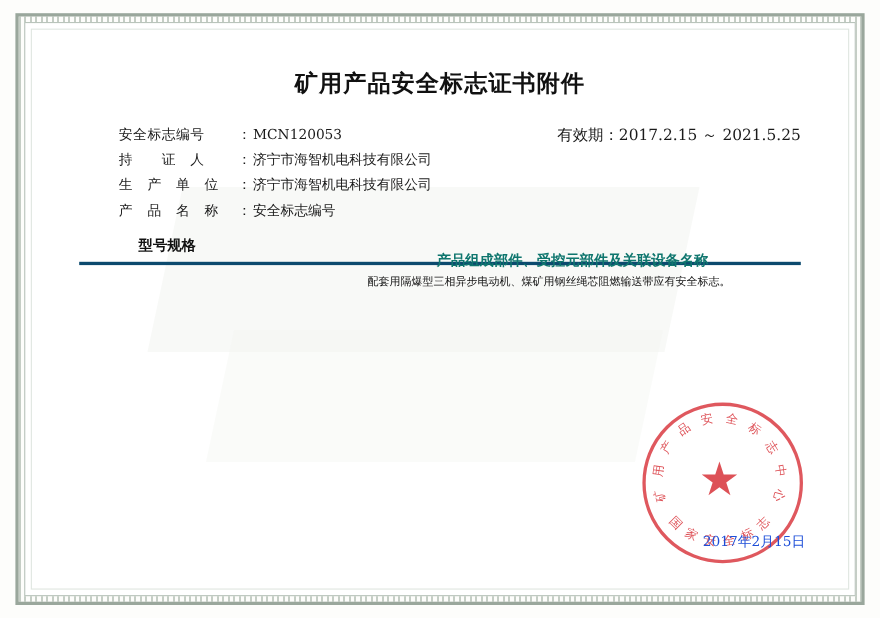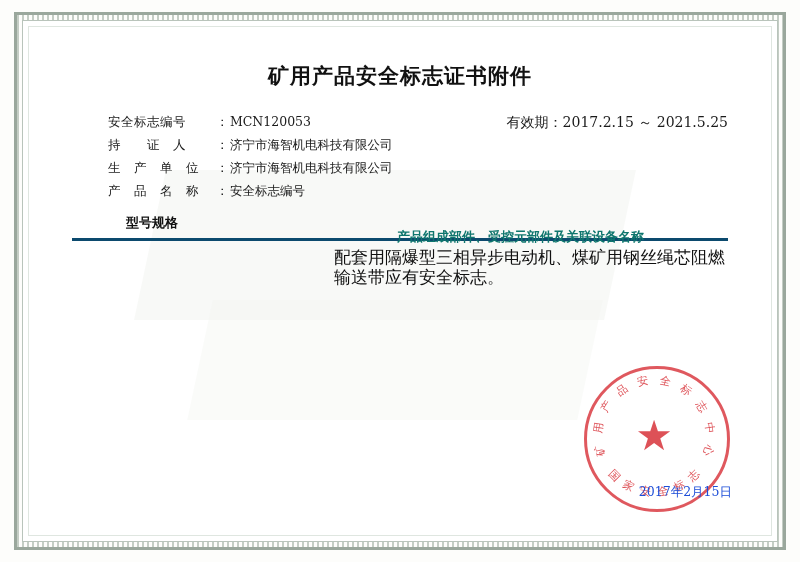--- a/index.html
+++ b/index.html
@@ -170,21 +170,21 @@
     width: 200px;
     font-size: 11.5px;
     color: #555;
     font-family: "DejaVu Serif", "Liberation Serif", serif;
   }
   .tbl-row .cell-desc {
     position: absolute;
     left: 262px;
     top: 6px;
     width: 392px;
-    font-size: 17px;
+    font-size: 10px;
     line-height: 20px;
     color: #111;
     font-family: "DejaVu Serif", "Liberation Serif", serif;
   }
 
   
   .seal {
     position: absolute;
     left: 556px;
     top: 340px;

